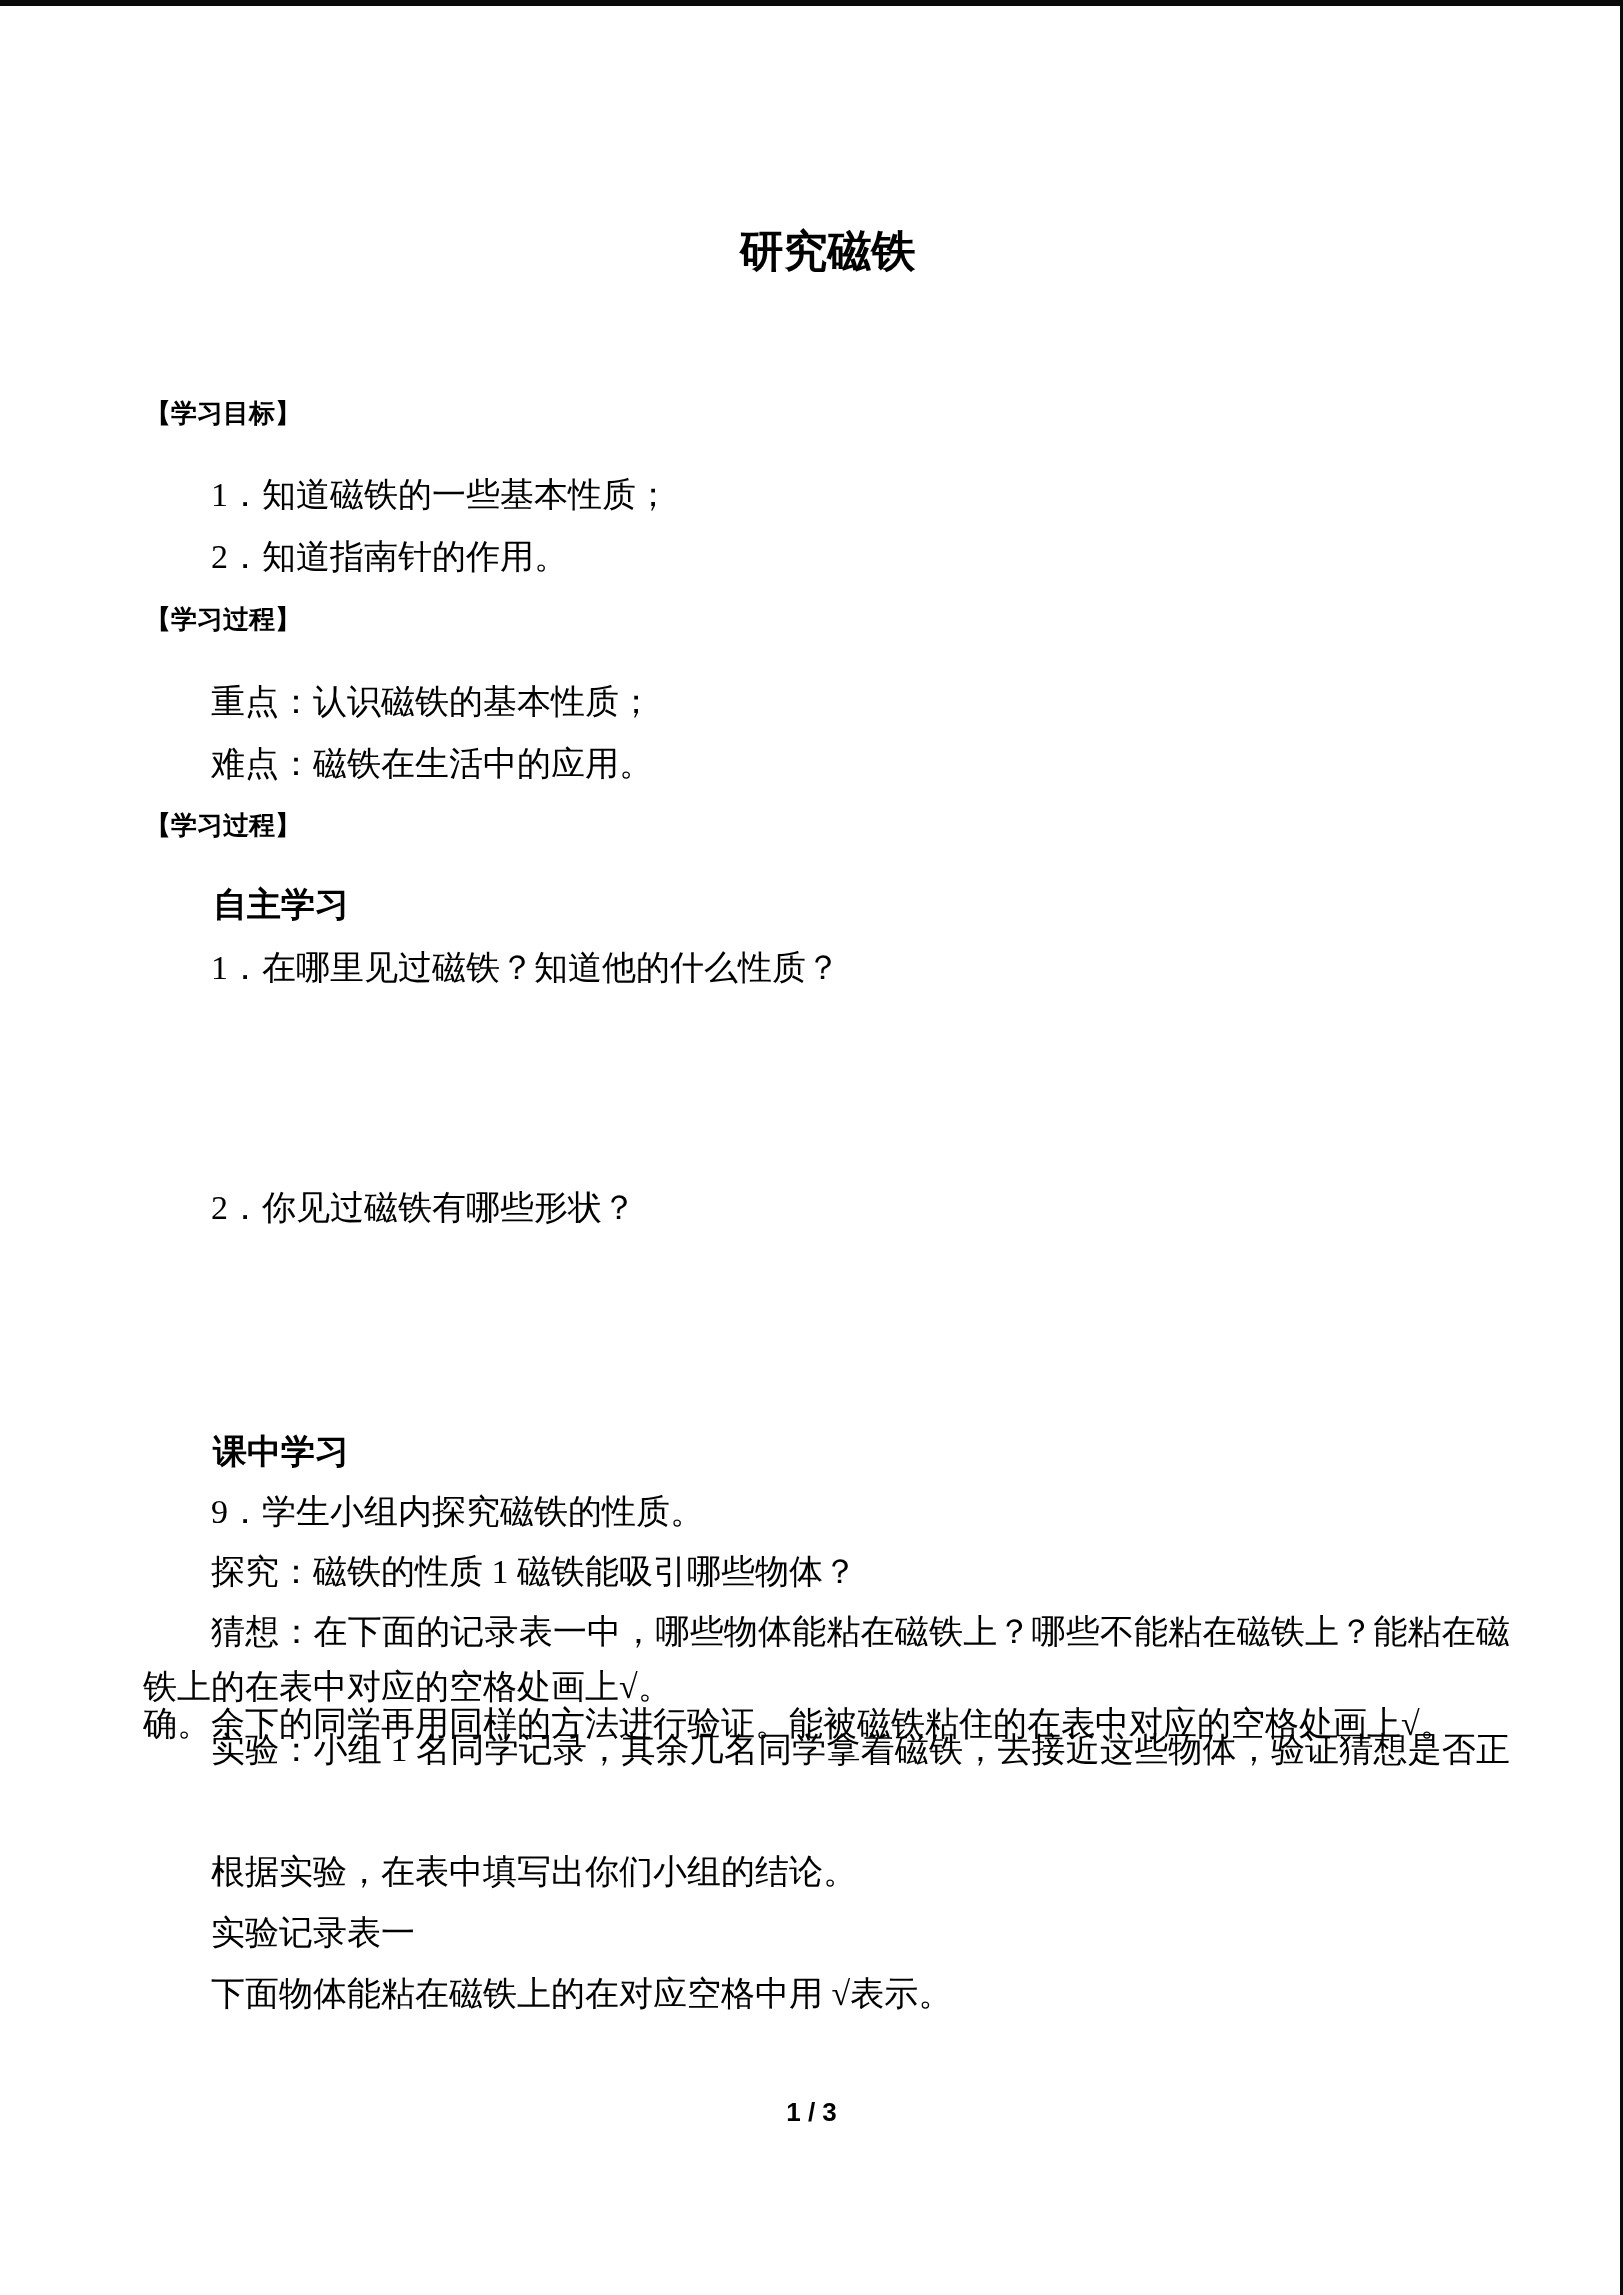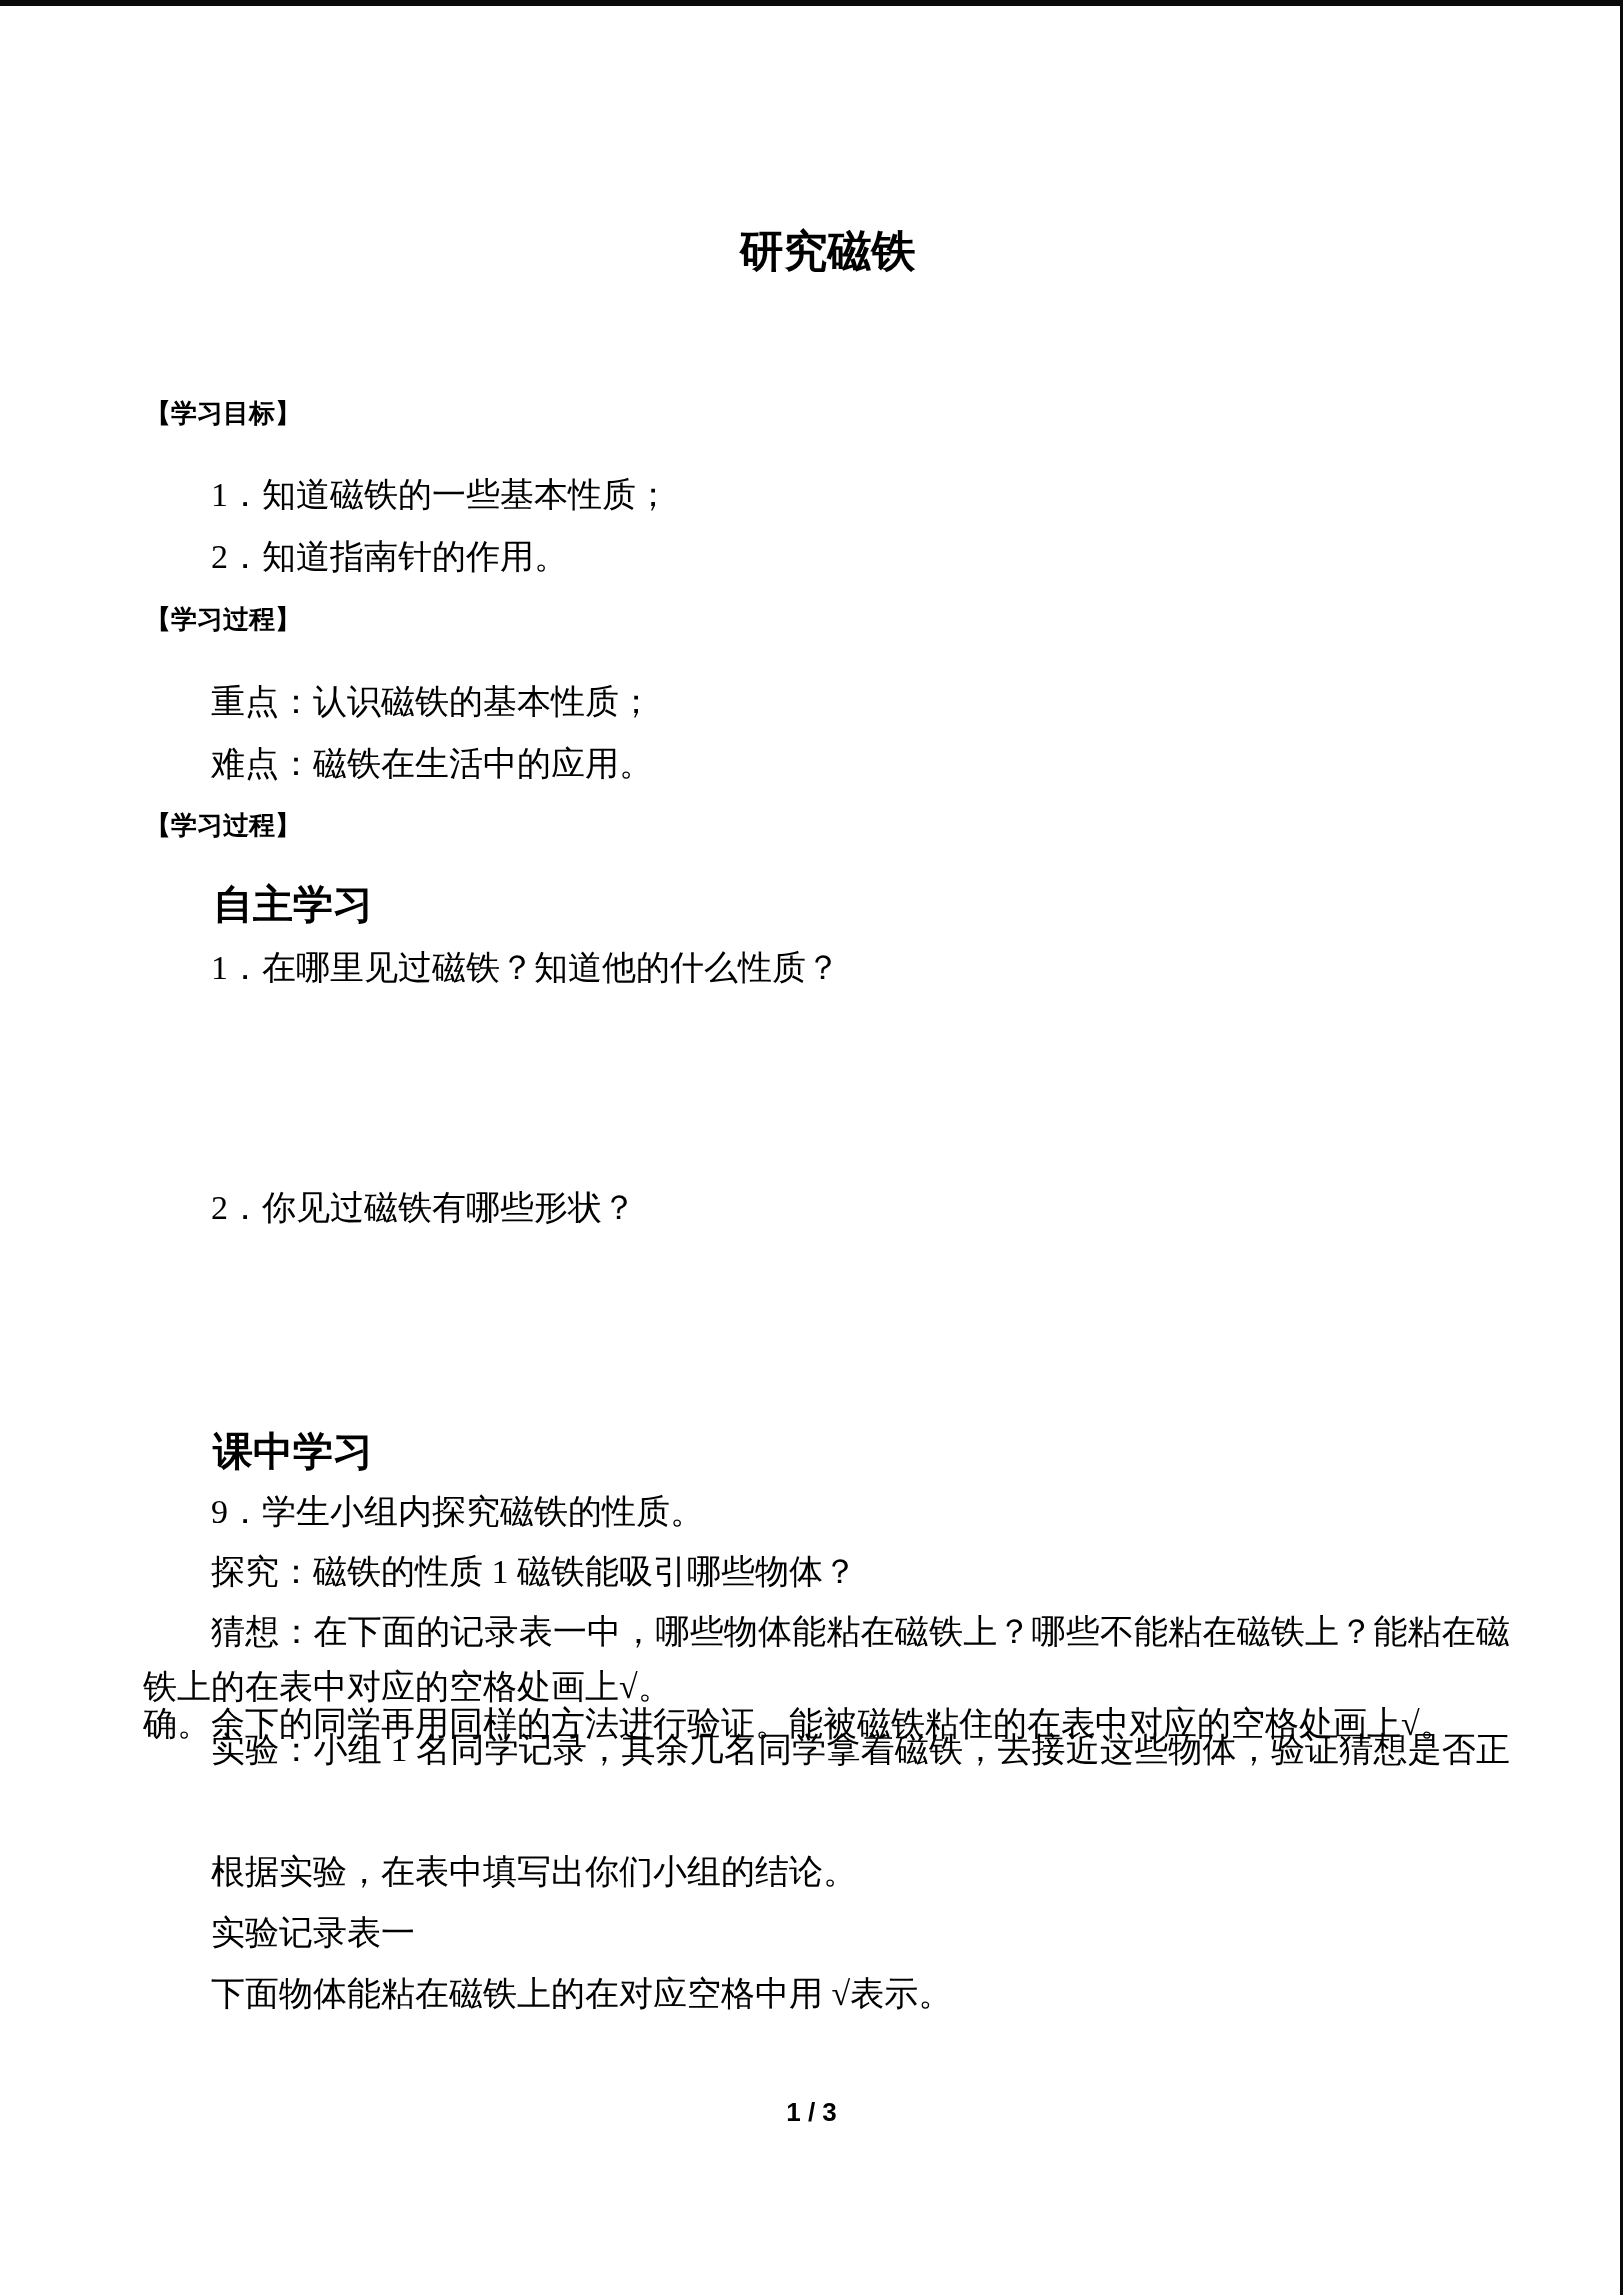--- a/index.html
+++ b/index.html
@@ -46,21 +46,21 @@
     left: 145px;
     font-size: 26px;
     line-height: 41px;
     font-weight: bold;
     white-space: pre;
     text-align: right;
   }
   .sub-h {
     position: absolute;
     left: 213px;
-    font-size: 40px;
+    font-size: 34px;
     line-height: 40px;
     font-weight: bold;
     white-space: pre;
   }
   .t {
     position: absolute;
     left: 211px;
     font-size: 34px;
     line-height: 40px;
     white-space: pre;

